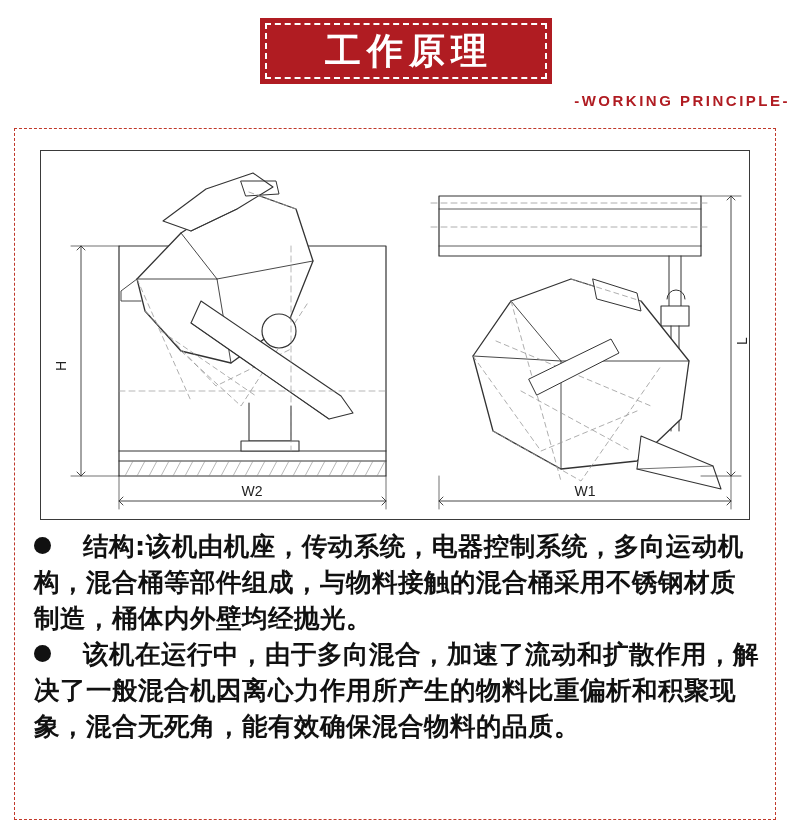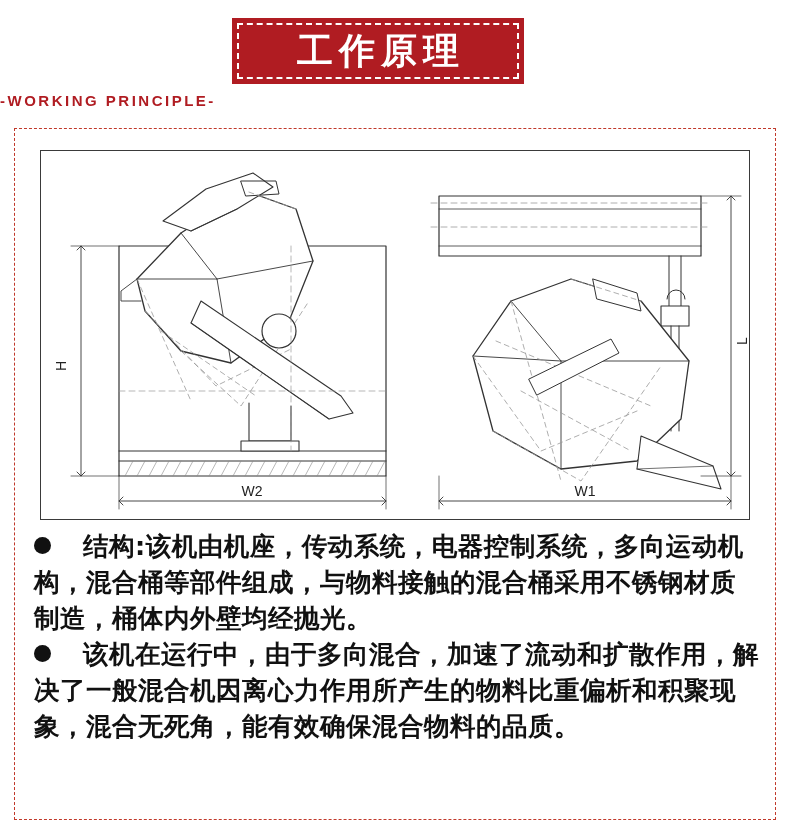--- a/index.html
+++ b/index.html
@@ -23,21 +23,21 @@
   
   .header {
     position: absolute;
     left: 0;
     top: 0;
     width: 790px;
     height: 130px;
   }
   .title-box {
     position: absolute;
-    left: 232px;
+    left: 260px;
     top: 18px;
     width: 292px;
     height: 66px;
     background: #b01c22;
     box-sizing: border-box;
     padding: 5px;
   }
   .title-inner {
     width: 100%;
     height: 100%;
@@ -57,21 +57,21 @@
     padding-left: 6px;
   }
   .subtitle-row {
     position: absolute;
     left: 0;
     top: 88px;
     width: 790px;
     height: 24px;
     display: flex;
     align-items: center;
-    justify-content: flex-start;
+    justify-content: flex-end;
   }
   .subtitle-text {
     color: #b01c22;
     font-family: "Liberation Sans", sans-serif;
     font-size: 15px;
     font-weight: bold;
     letter-spacing: 2.5px;
   }
 
   

